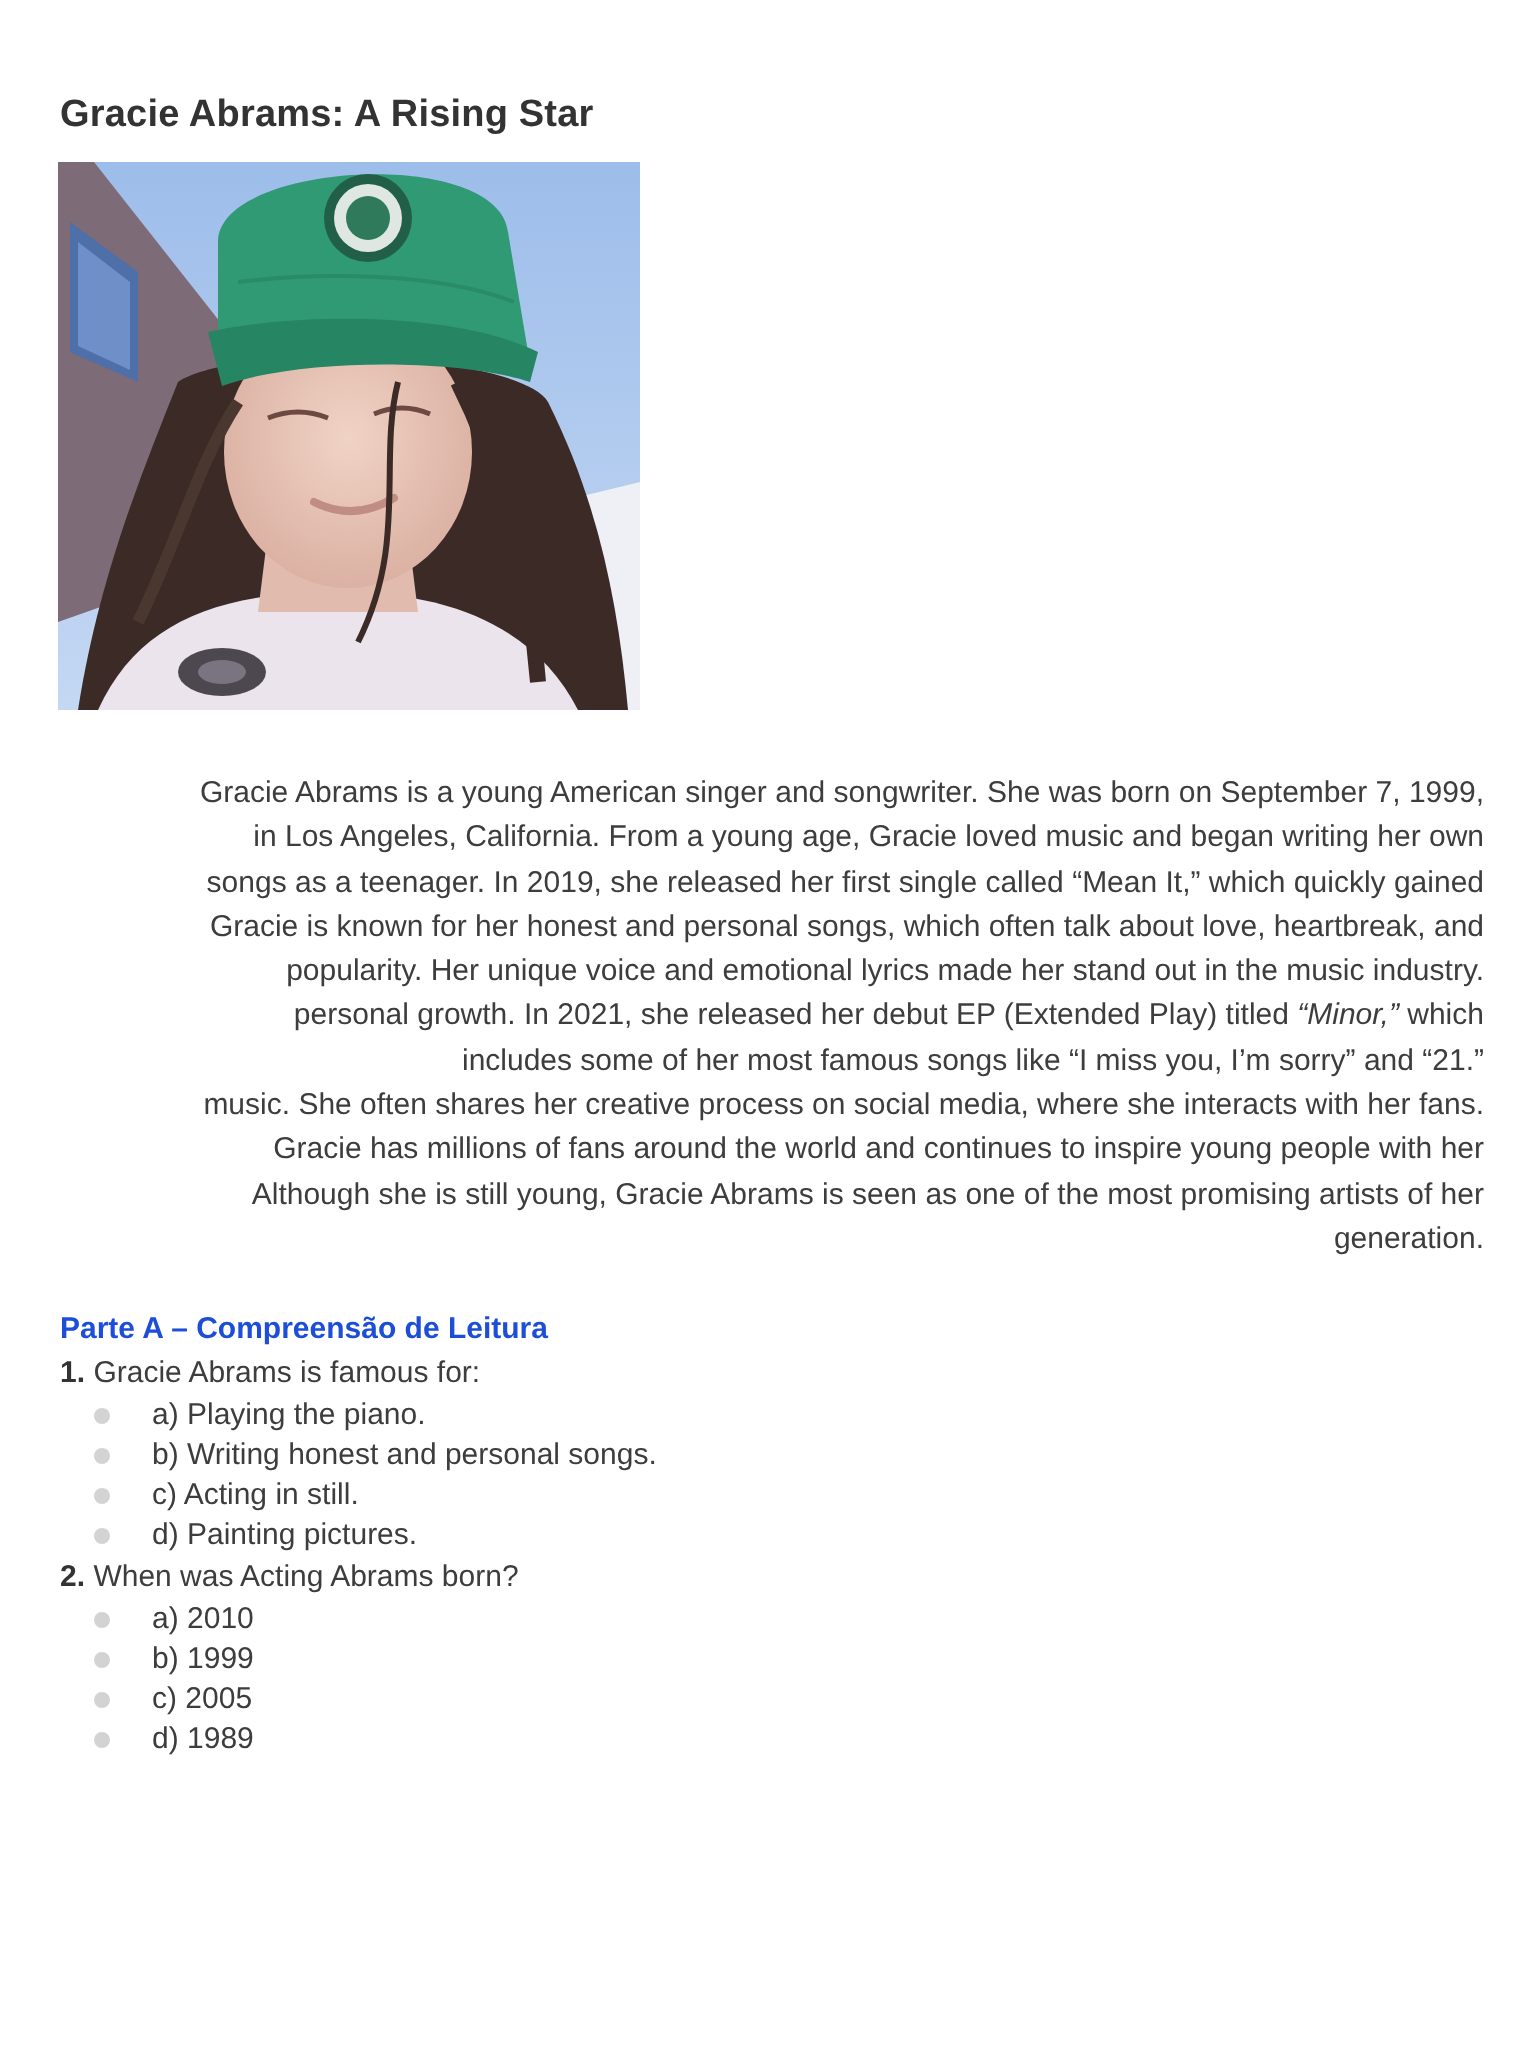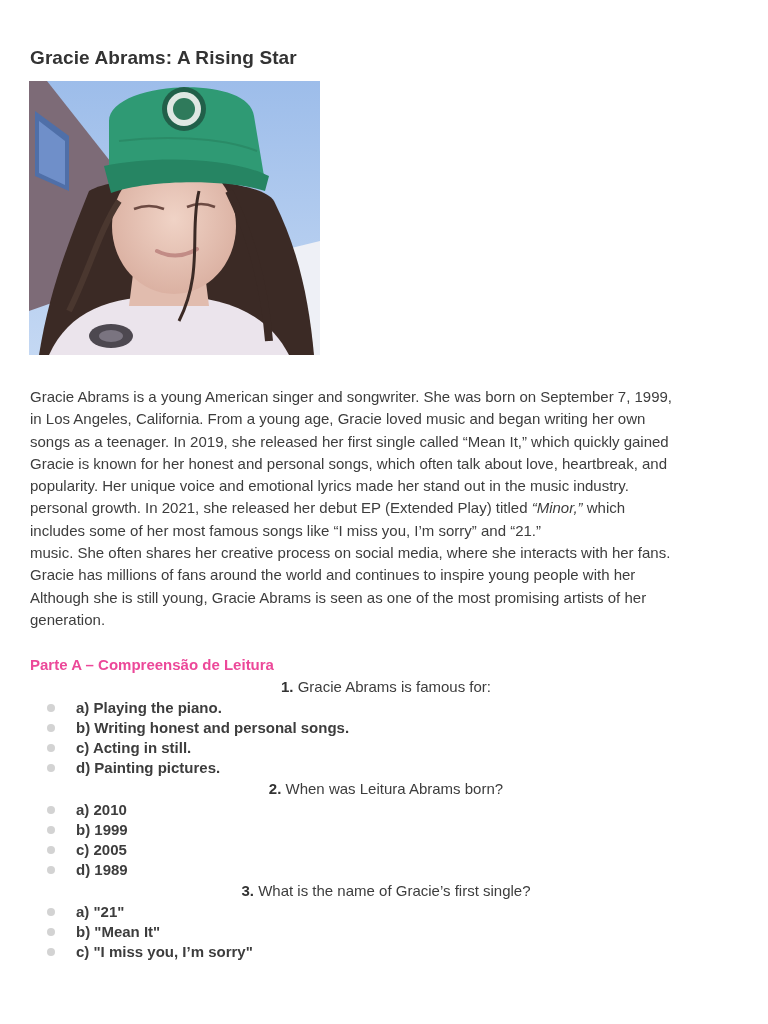--- a/index.html
+++ b/index.html
@@ -44,49 +44,47 @@
     .article {
       position: absolute;
       left: 0;
       top: 386px;
       width: 712px;
       font-size: 15px;
       line-height: 22.3px;
       color: #3d3d3d;
     }
     .article p { margin: 0; }
-    .article .line { display: block; white-space: nowrap; }
+    .article .line { display: block; white-space: nowrap; text-align: right; }
     .article em { font-style: italic; margin-top: 28px; }
     .section {
       position: absolute;
       left: 0;
       top: 654px;
       width: 712px;
       font-size: 15px;
       line-height: 20px;
       color: #3d3d3d;
     }
     .section-heading {
       font-weight: 600;
-      color: #ec4899;
+      color: #1d4ed8;
       height: 22px;
       line-height: 22px;
     }
     .question {
       height: 22px;
       line-height: 22px;
       white-space: nowrap;
-      text-align: center;
     }
     .question .num { font-weight: 700; color: #333333; }
     .options {
       list-style: none;
       margin: 0;
       padding: 0;
-      font-weight: bold;
     }
     .option {
       position: relative;
       height: 20px;
       line-height: 20px;
       padding-left: 46px;
       white-space: nowrap;
       cursor: pointer;
     }
     .option .bullet {
@@ -183,32 +181,24 @@
       <div class="question"><span class="num">1.</span> <span>Gracie Abrams is famous for:</span></div>
       <ul class="options">
         <li class="option"><span class="bullet"></span><span>a) Playing the piano.</span></li>
         <li class="option"><span class="bullet"></span><span>b) Writing honest and personal songs.</span></li>
         <li class="option"><span class="bullet"></span><span>c) Acting in still.</span></li>
         <li class="option"><span class="bullet"></span><span>d) Painting pictures.</span></li>
       </ul>
     </div>
 
     <div class="question-block">
-      <div class="question"><span class="num">2.</span> <span>When was Leitura Abrams born?</span></div>
+      <div class="question"><span class="num">2.</span> <span>When was Acting Abrams born?</span></div>
       <ul class="options">
         <li class="option"><span class="bullet"></span><span>a) 2010</span></li>
         <li class="option"><span class="bullet"></span><span>b) 1999</span></li>
         <li class="option"><span class="bullet"></span><span>c) 2005</span></li>
         <li class="option"><span class="bullet"></span><span>d) 1989</span></li>
       </ul>
     </div>
 
-    <div class="question-block">
-      <div class="question"><span class="num">3.</span> <span>What is the name of Gracie’s first single?</span></div>
-      <ul class="options">
-        <li class="option"><span class="bullet"></span><span>a) "21"</span></li>
-        <li class="option"><span class="bullet"></span><span>b) "Mean It"</span></li>
-        <li class="option"><span class="bullet"></span><span>c) "I miss you, I’m sorry"</span></li>
-      </ul>
-    </div>
   </div>
 
 </div>
 
 </body></html>

